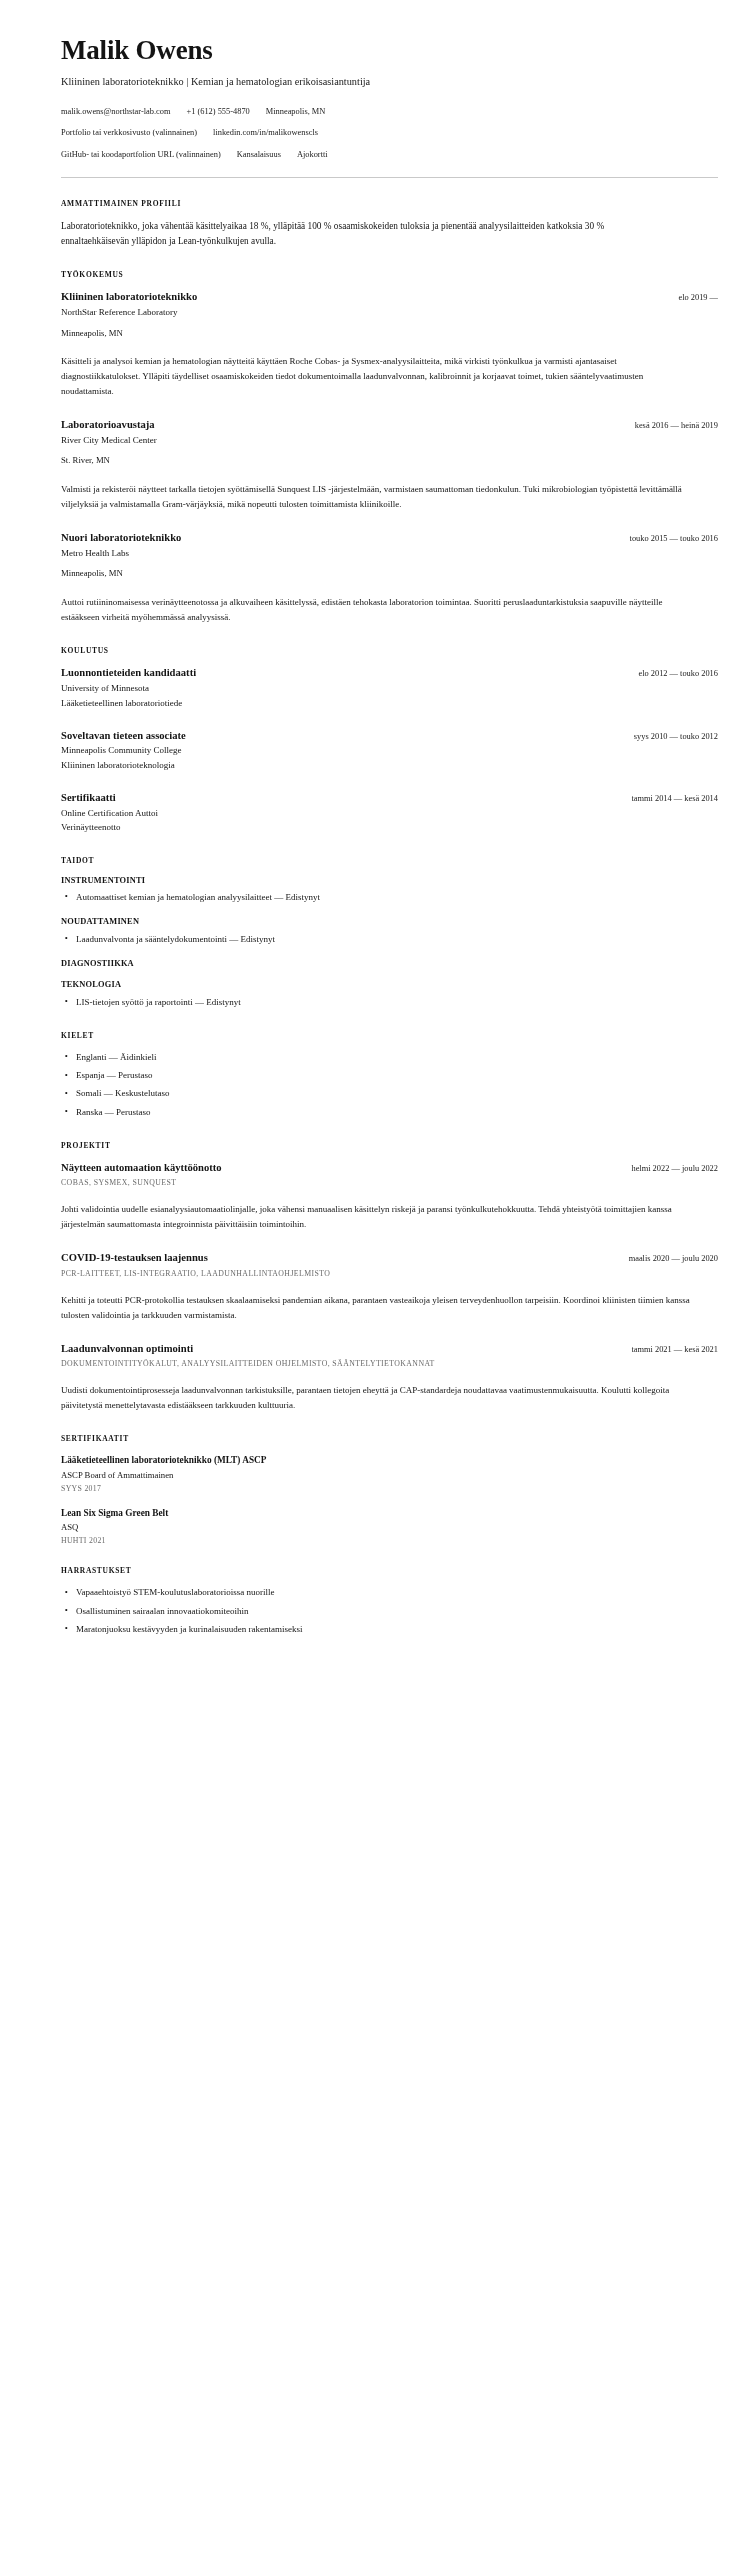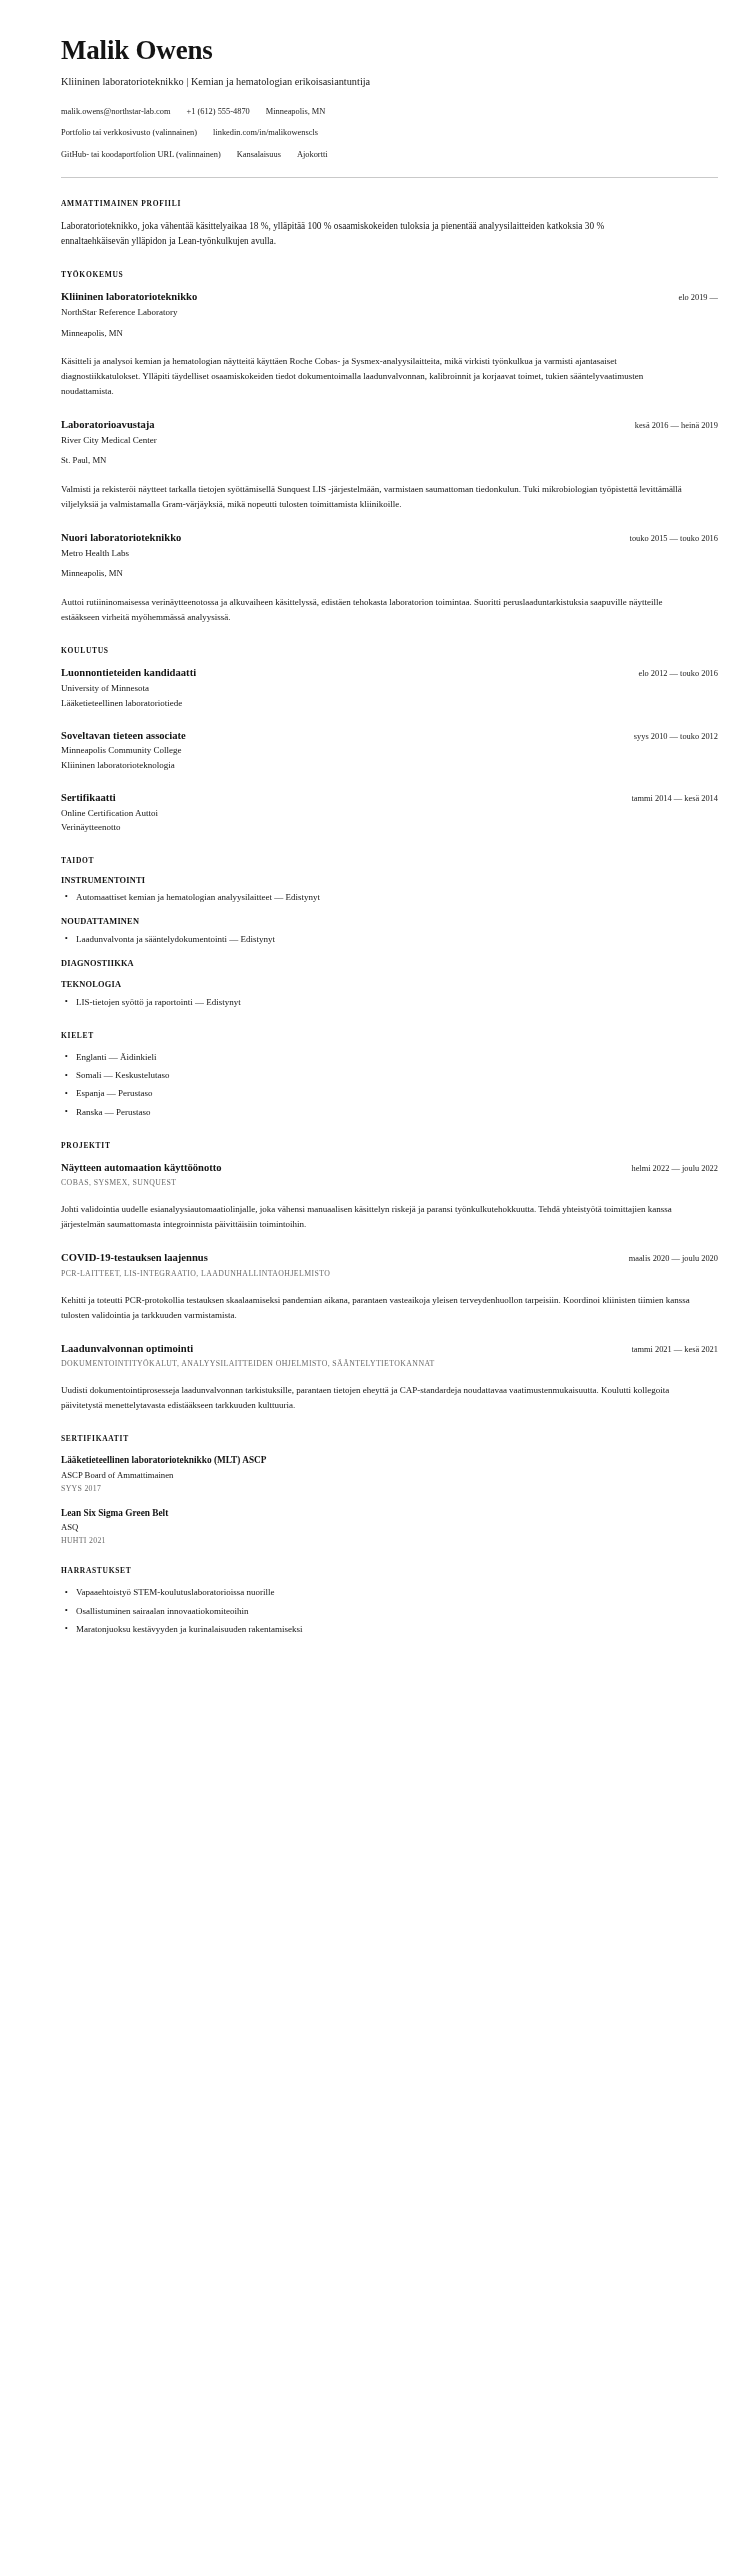--- a/index.html
+++ b/index.html
@@ -213,21 +213,21 @@
       <p class="entry-meta">Minneapolis, MN</p>
       <p class="entry-body">Käsitteli ja analysoi kemian ja hematologian näytteitä käyttäen Roche Cobas- ja Sysmex-analyysilaitteita, mikä virkisti työnkulkua ja varmisti ajantasaiset diagnostiikkatulokset. Ylläpiti täydelliset osaamiskokeiden tiedot dokumentoimalla laadunvalvonnan, kalibroinnit ja korjaavat toimet, tukien sääntelyvaatimusten noudattamista.</p>
     </div>
 
     <div class="entry">
       <div class="entry-head">
         <h3 class="entry-title">Laboratorioavustaja</h3>
         <span class="entry-date">kesä 2016 — heinä 2019</span>
       </div>
       <p class="entry-org">River City Medical Center</p>
-      <p class="entry-meta">St. Paul, MN</p>
+      <p class="entry-meta">St. River, MN</p>
       <p class="entry-body">Valmisti ja rekisteröi näytteet tarkalla tietojen syöttämisellä Sunquest LIS -järjestelmään, varmistaen saumattoman tiedonkulun. Tuki mikrobiologian työpistettä levittämällä viljelyksiä ja valmistamalla Gram-värjäyksiä, mikä nopeutti tulosten toimittamista kliinikoille.</p>
     </div>
 
     <div class="entry">
       <div class="entry-head">
         <h3 class="entry-title">Nuori laboratorioteknikko</h3>
         <span class="entry-date">touko 2015 — touko 2016</span>
       </div>
       <p class="entry-org">Metro Health Labs</p>
       <p class="entry-meta">Minneapolis, MN</p>
@@ -292,22 +292,22 @@
       <ul class="bullets">
         <li>LIS-tietojen syöttö ja raportointi — Edistynyt</li>
       </ul>
     </div>
   </section>
 
   <section class="section">
     <h2 class="section-title">Kielet</h2>
     <ul class="bullets">
       <li>Englanti — Äidinkieli</li>
+      <li>Espanja — Perustaso</li>
       <li>Somali — Keskustelutaso</li>
-      <li>Espanja — Perustaso</li>
       <li>Ranska — Perustaso</li>
     </ul>
   </section>
 
   <section class="section">
     <h2 class="section-title">Projektit</h2>
 
     <div class="entry">
       <div class="entry-head">
         <h3 class="entry-title">Näytteen automaation käyttöönotto</h3>

